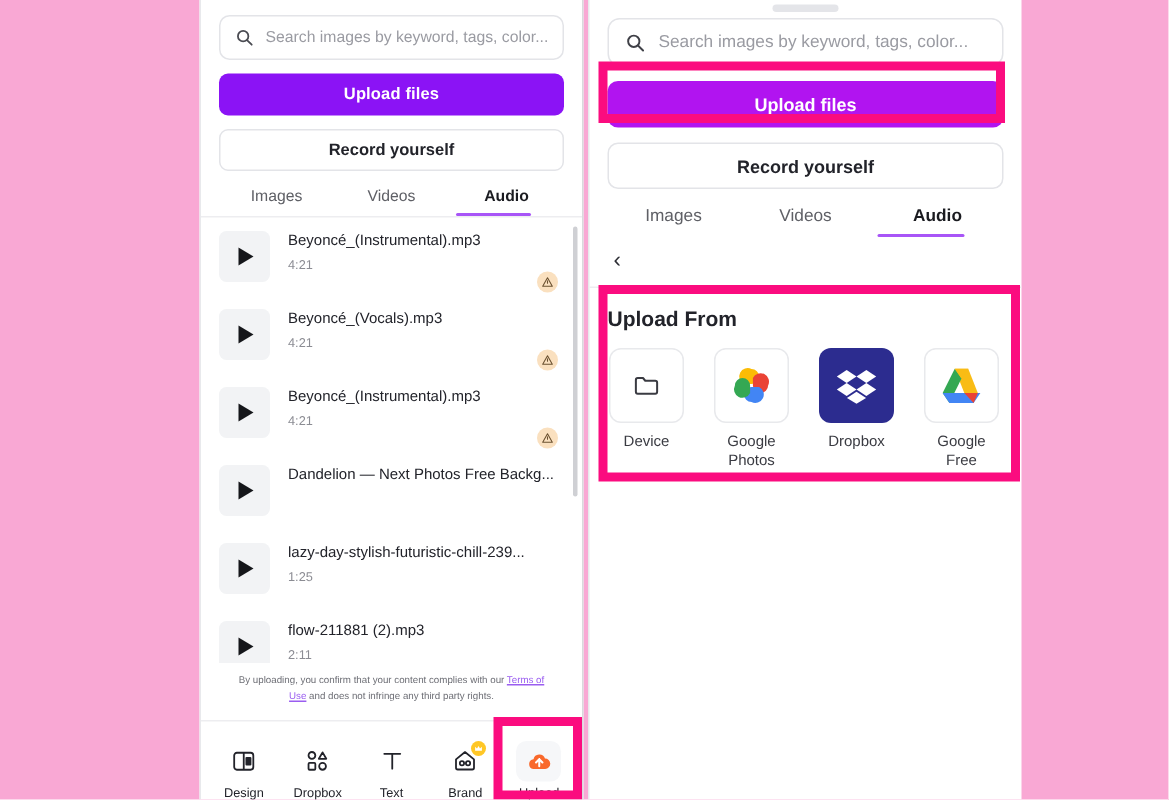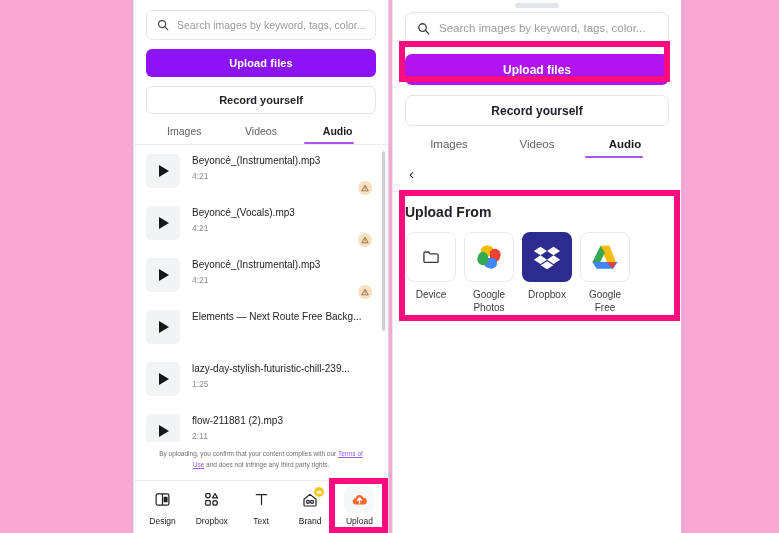--- a/index.html
+++ b/index.html
@@ -65,21 +65,21 @@
   }
   .lp-scrollbar { position:absolute; right:3px; top:6px; width:3px; height:180px; background:#cfd0d4; border-radius:3px; }
 
   .legal {
     font-size:6.5px; color:#6d6e75; text-align:center; line-height:1.7;
     padding:6px 20px 10px 20px;
   }
   .legal a { color:#9a5df0; text-decoration:underline; }
 
   .bottom-nav {
-    height:53px; border-top:1px solid #ededf0; display:flex; align-items:center;
+    height:53px; border-top:1px solid #ededf0; display:flex; align-items:flex-end;
     padding:0 4px;
   }
   .nav-item { flex:1; display:flex; flex-direction:column; align-items:center; gap:5px; position:relative; }
   .nav-label { font-size:8.5px; color:#22232a; }
   .nav-icon { position:relative; height:22px; display:flex; align-items:center; justify-content:center; }
   .uploads-chip {
     width:30px;height:27px;border-radius:7px;background:#f6f7f9;
     display:flex;align-items:center;justify-content:center;
   }
   .crown-dot {
@@ -113,21 +113,21 @@
     display:flex; align-items:center; justify-content:center;
   }
   .rp-tabs { display:flex; margin-top:12px; position:relative; }
   .rp-tab { flex:1; text-align:center; font-size:11.5px; color:#5f6066; padding-bottom:8px; }
   .rp-tab.active { color:#1a1b20; font-weight:bold; }
   .rp-back { font-size:15px; color:#2b2c33; padding:8px 2px 10px 4px; line-height:1; }
   .rp-divider { height:1px; background:#ededf0; }
 
   .upload-from-wrap { padding: 12px 12px 0 12px; }
   .uf-title { font-size:14px; font-weight:bold; color:#22232a; }
-  .uf-grid { display:flex; gap:6px; margin-top:12px; }
+  .uf-grid { display:flex; gap:18px; margin-top:12px; }
   .uf-item { width:52px; display:flex; flex-direction:column; align-items:center; gap:7px; }
   .uf-tile {
     width:50px; height:50px; border-radius:8px; background:#fff;
     display:flex; align-items:center; justify-content:center;
   }
   .uf-tile.bordered { border:1px solid #e8e9ec; }
   .uf-label { font-size:10px; color:#3a3b42; text-align:center; line-height:1.25; }
 
   
   .hl { position:absolute; border:6px solid #fb0c7f; pointer-events:none; }
@@ -212,21 +212,21 @@
               <line x1="10" y1="8" x2="10" y2="12" stroke-linecap="round"></line>
             </svg>
         </div>
       </div>
 
       <div class="row">
         <div class="thumb">
             <div class="play-tri"></div>
           </div>
         <div class="meta">
-          <div class="title">Elements — Next Route Free Backg...</div>
+          <div class="title">Dandelion — Next Photos Free Backg...</div>
         </div>
       </div>
 
       <div class="row">
         <div class="thumb">
             <div class="play-tri"></div>
           </div>
         <div class="meta">
           <div class="title">lazy-day-stylish-futuristic-chill-239...</div>
           <div class="dur">1:25</div>

